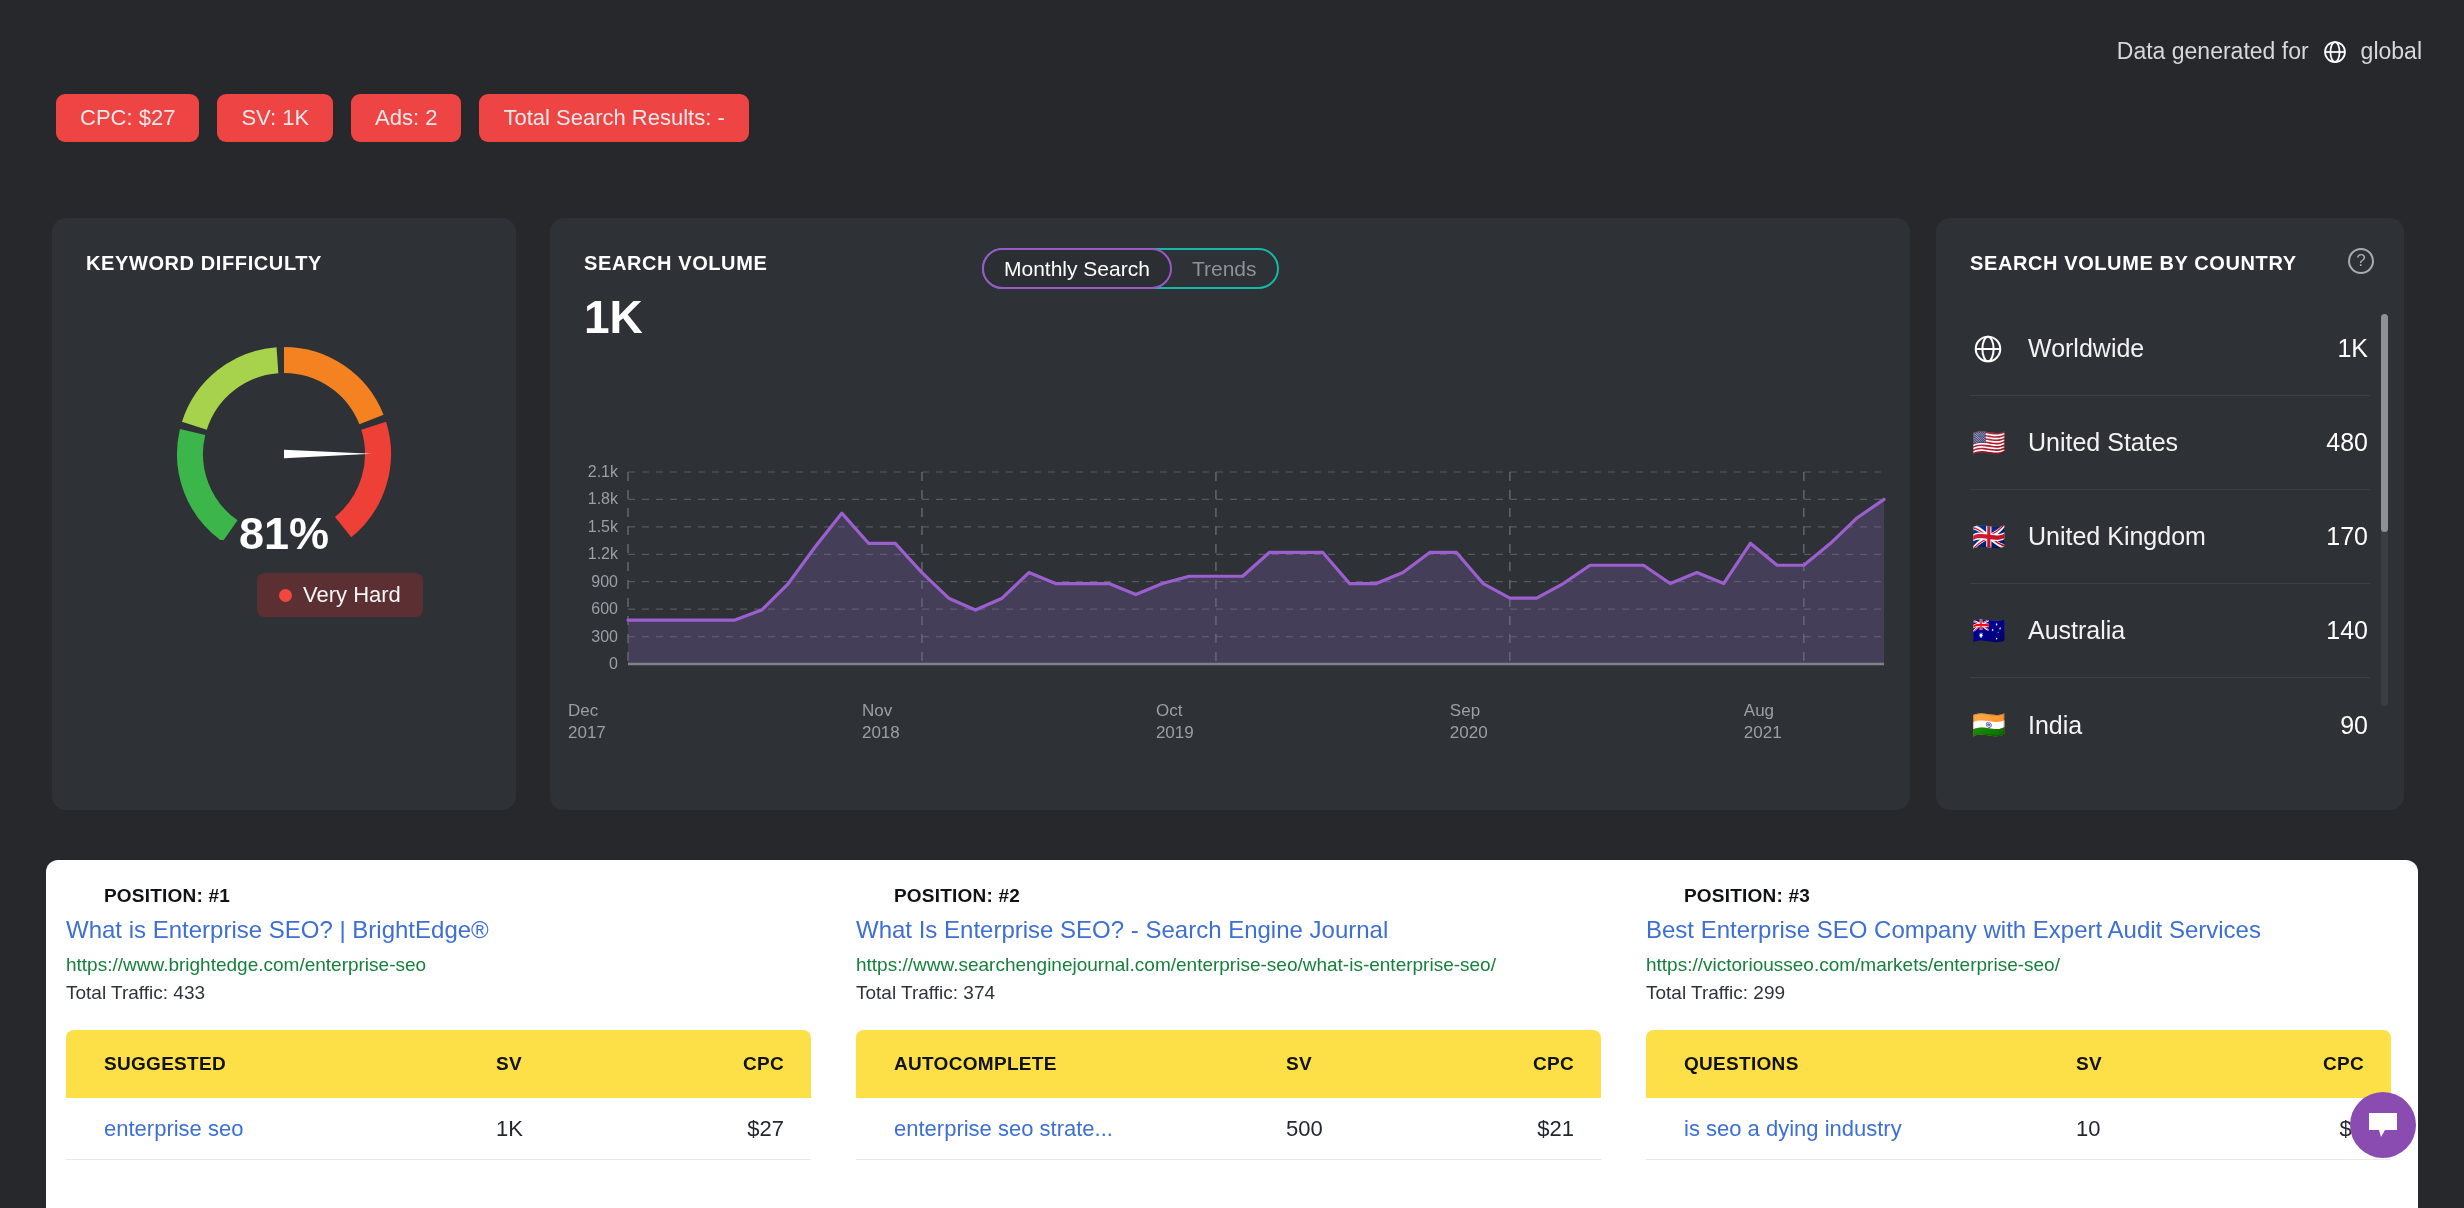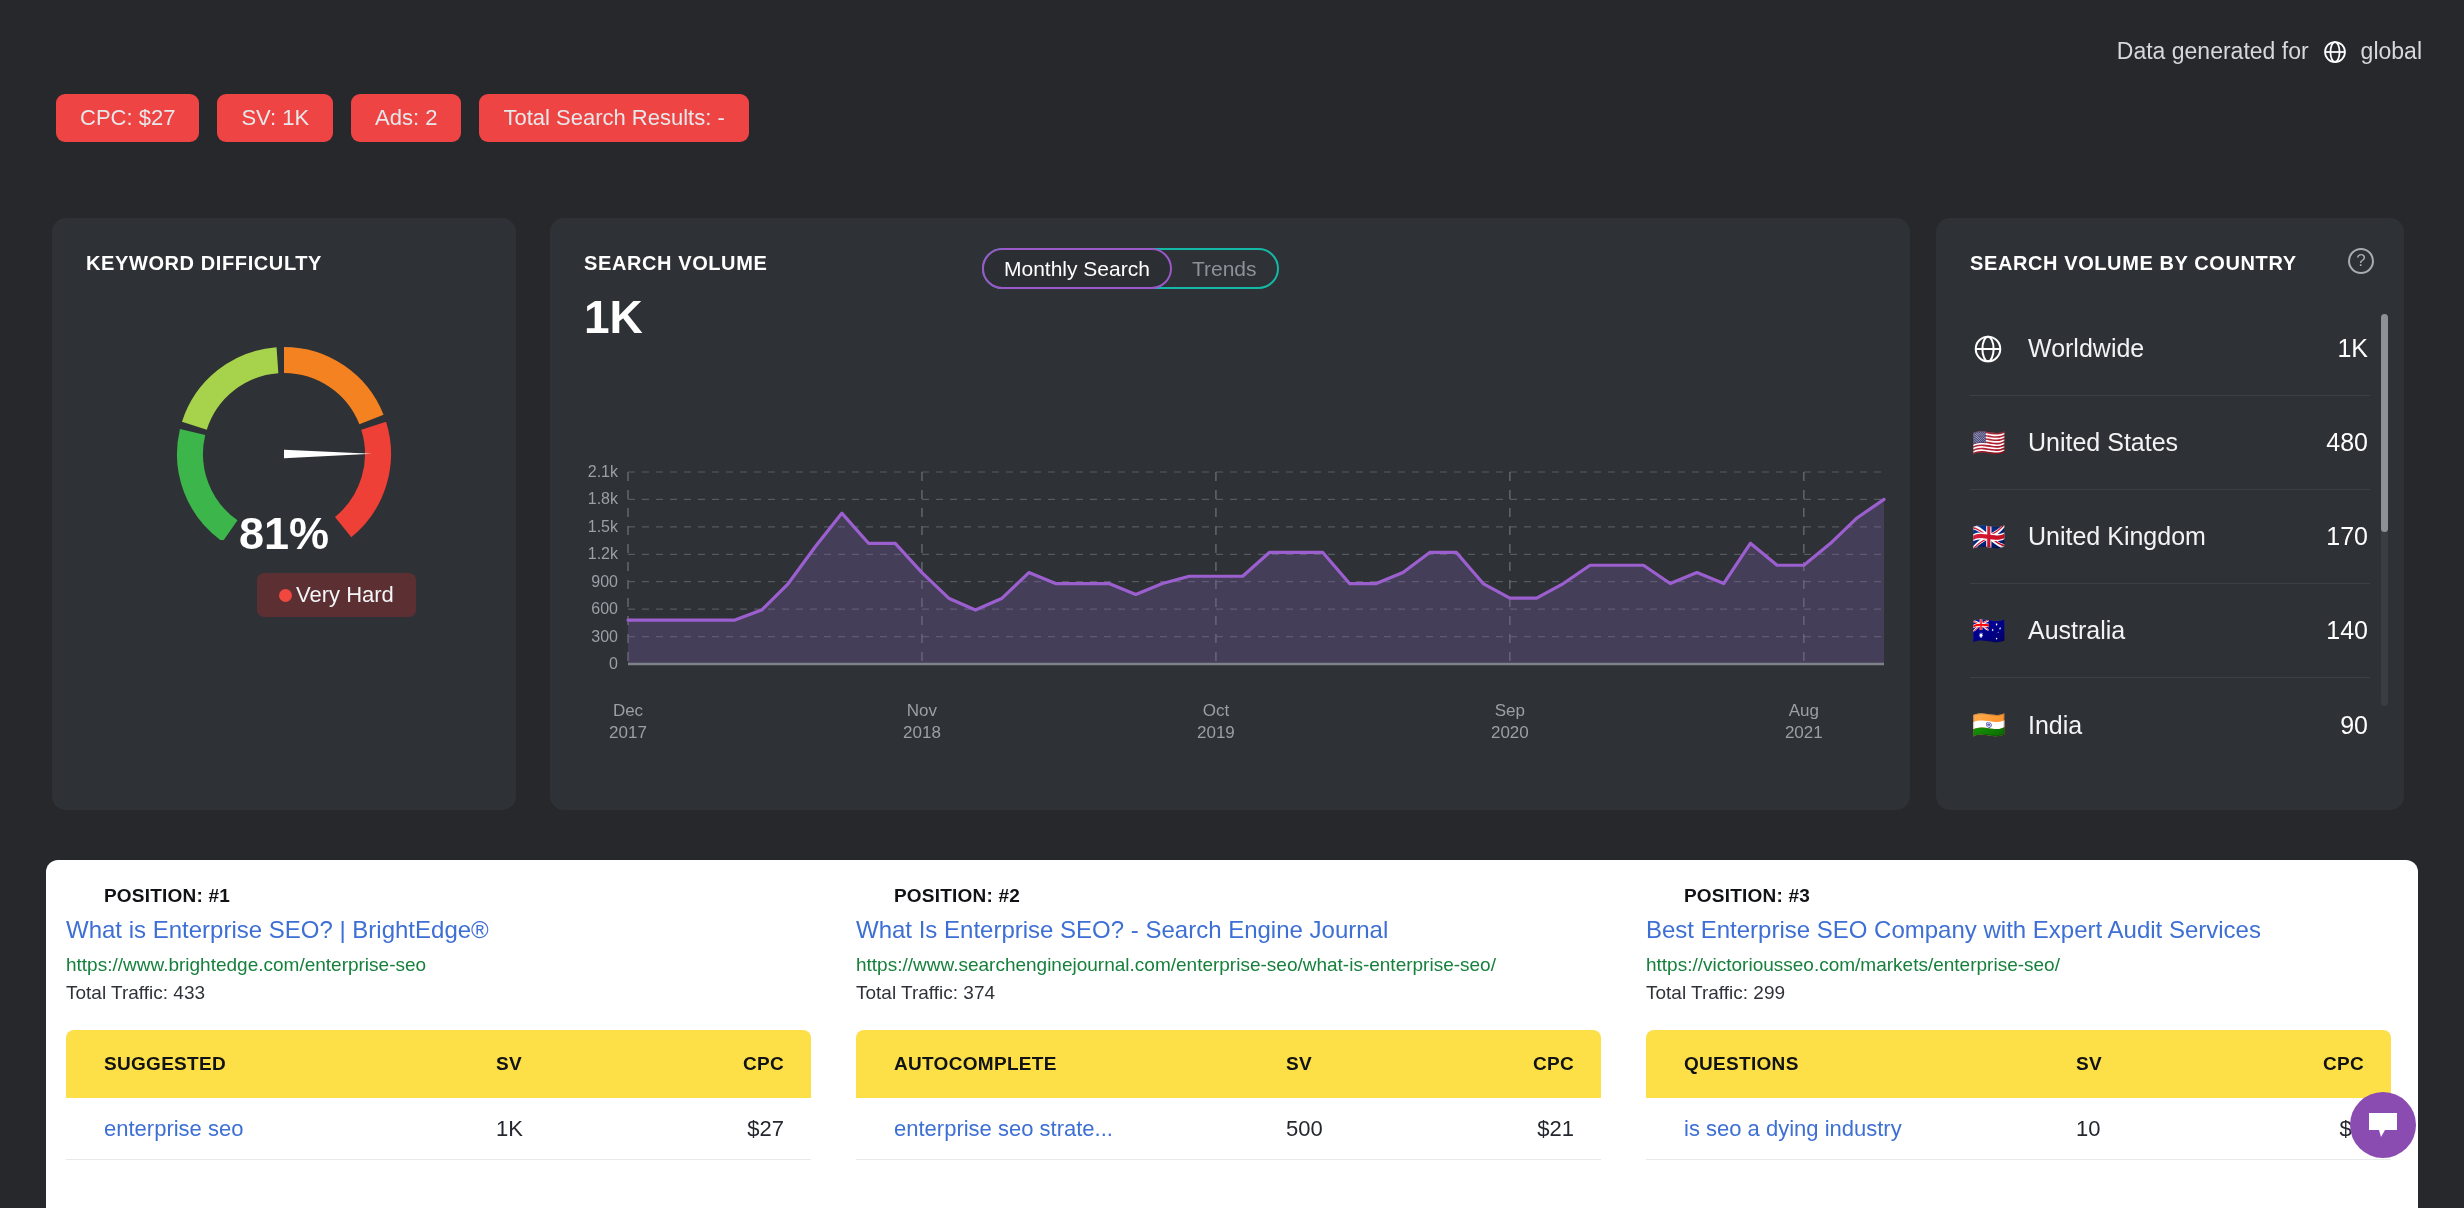--- a/index.html
+++ b/index.html
@@ -49,21 +49,21 @@
 
   
   #kd-gauge { position: absolute; left: 92px; top: 112px; width: 280px; height: 210px; }
   .kd-value {
     position: absolute; left: 0; top: 290px; width: 464px; text-align: center;
     font-size: 45px; font-weight: bold; color: #ffffff;
   }
   .kd-badge {
     position: absolute; left: 205px; top: 355px;
     background: #5c2f33; border-radius: 7px; height: 44px;
-    padding: 0 22px; display: flex; align-items: center; gap: 4px;
+    padding: 0 22px; display: flex; align-items: center; gap: 11px;
     font-size: 22px; color: #f4f5f6; white-space: nowrap;
   }
   .kd-dot { width: 13px; height: 13px; border-radius: 50%; background: #f0483e; }
 
   .kd-stats { position: absolute; left: 0; top: 678px; width: 464px; }
   .kd-stats-head {
     position: absolute; left: 0; top: 0; width: 464px;
     display: flex; justify-content: space-between; padding: 0 34px 0 34px;
     font-size: 19px; font-weight: bold; letter-spacing: .5px; color: #ffffff;
   }
@@ -96,21 +96,21 @@
   }
   .sv-seg.active {
     background: #2b2e32; color: #ffffff;
     border: 2px solid #9a58c8; margin: -2px 0 -2px -2px;
   }
   #sv-chart { position: absolute; left: 16px; top: 238px; width: 1330px; height: 230px; }
   .sv-xaxis {
     position: absolute; left: 0; top: 482px; width: 1360px; height: 48px;
   }
   .sv-xtick {
-    position: absolute; text-align: center; font-size: 17px;
+    position: absolute; font-size: 17px;
     color: #9b9fa6; line-height: 22px; width: 120px; margin-left: -60px;
   }
 
   
   .help-icon {
     position: absolute; right: 30px; top: 30px;
     width: 26px; height: 26px; border-radius: 50%;
     border: 2px solid #a8acb2; color: #a8acb2;
     font-size: 17px; display: flex; align-items: center; justify-content: center;
   }

